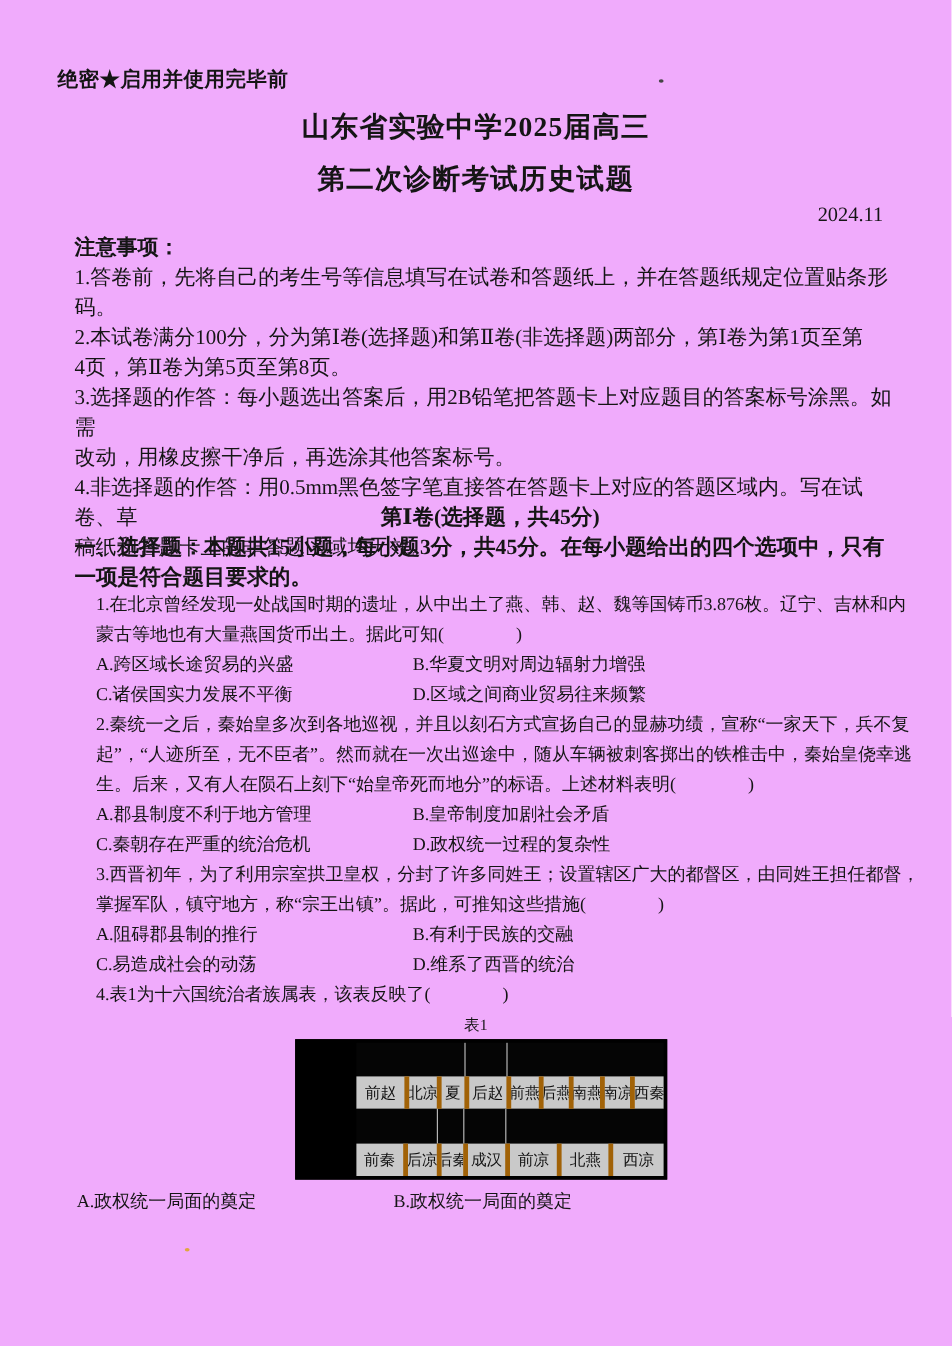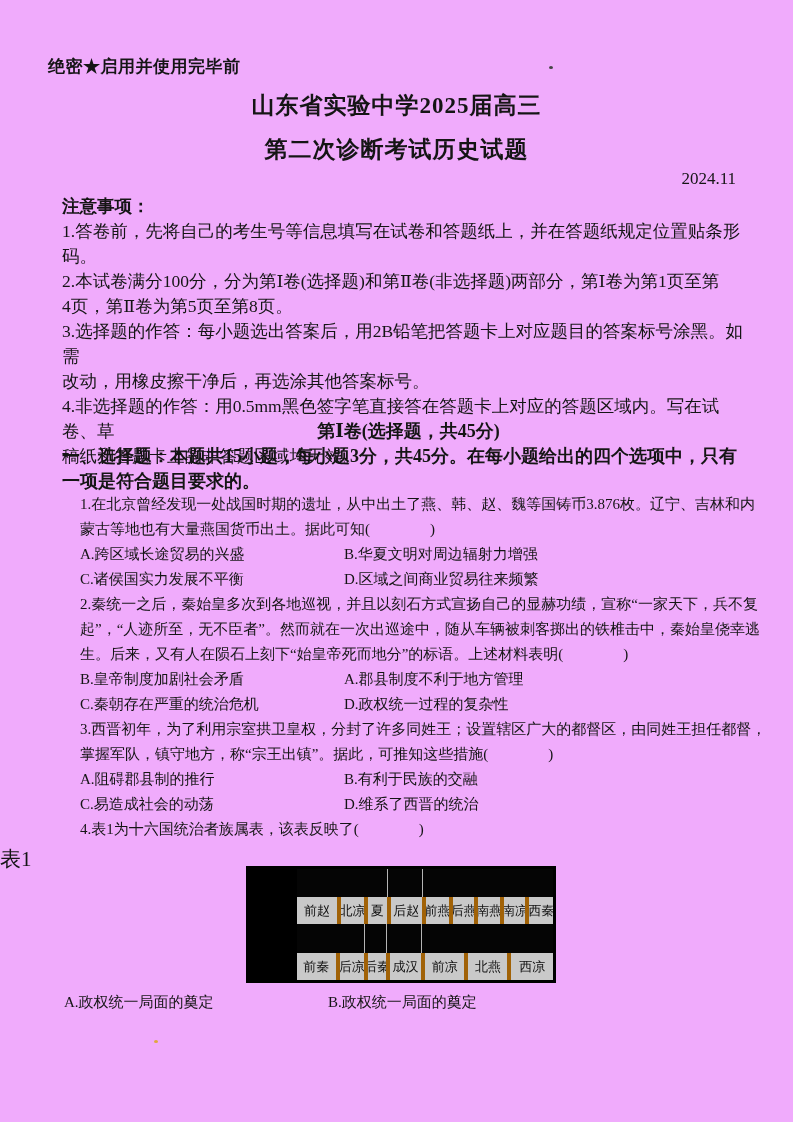--- a/index.html
+++ b/index.html
@@ -22,21 +22,21 @@
   .notice{top:194px;left:62px;width:692px;font-size:17.5px;line-height:25px;}
   .notice-heading{font-weight:bold;}
   .section-header{top:419px;left:0;width:793px;text-align:center;font-size:18px;font-weight:bold;padding-left:12px;}
   .intro{top:444px;left:62px;width:692px;font-size:18px;font-weight:bold;line-height:25px;}
   .question{left:80px;width:694px;font-size:15px;line-height:25px;}
   .q1{top:492px;}
   .q2{top:592px;}
   .q3{top:717px;}
   .q4{top:817px;}
   .opts{display:grid;grid-template-columns:264px 1fr;}
-  .tbl-caption{top:845px;left:0;width:793px;font-size:21px;}
+  .tbl-caption{top:845px;left:0;width:793px;text-align:center;font-size:13px;}
   .tbl{
     top:866px;left:246px;width:310px;height:117px;
     background:#000;border:3px solid #000;box-sizing:border-box;padding-left:48px;
   }
   .trow{display:flex;width:100%;}
   .trow-black{height:28px;background:#050505;}
   .trow-black2{height:29px;background:#050505;}
   .trow-gray{height:27px;background:#c9c9c9;}
   .tcell{
     box-sizing:border-box;display:flex;align-items:center;justify-content:center;
@@ -86,22 +86,22 @@
       <div>C.诸侯国实力发展不平衡</div>
       <div>D.区域之间商业贸易往来频繁</div>
     </div>
   </div>
 
   <div class="abs question q2">
     <div>2.秦统一之后，秦始皇多次到各地巡视，并且以刻石方式宣扬自己的显赫功绩，宣称“一家天下，兵不复</div>
     <div>起”，“人迹所至，无不臣者”。然而就在一次出巡途中，随从车辆被刺客掷出的铁椎击中，秦始皇侥幸逃</div>
     <div>生。后来，又有人在陨石上刻下“始皇帝死而地分”的标语。上述材料表明(　　　　)</div>
     <div class="opts">
+      <div>A.郡县制度不利于地方管理</div>
       <div>B.皇帝制度加剧社会矛盾</div>
-      <div>A.郡县制度不利于地方管理</div>
       <div>C.秦朝存在严重的统治危机</div>
       <div>D.政权统一过程的复杂性</div>
     </div>
   </div>
 
   <div class="abs question q3">
     <div>3.西晋初年，为了利用宗室拱卫皇权，分封了许多同姓王；设置辖区广大的都督区，由同姓王担任都督，</div>
     <div>掌握军队，镇守地方，称“宗王出镇”。据此，可推知这些措施(　　　　)</div>
     <div class="opts">
       <div>A.阻碍郡县制的推行</div>

